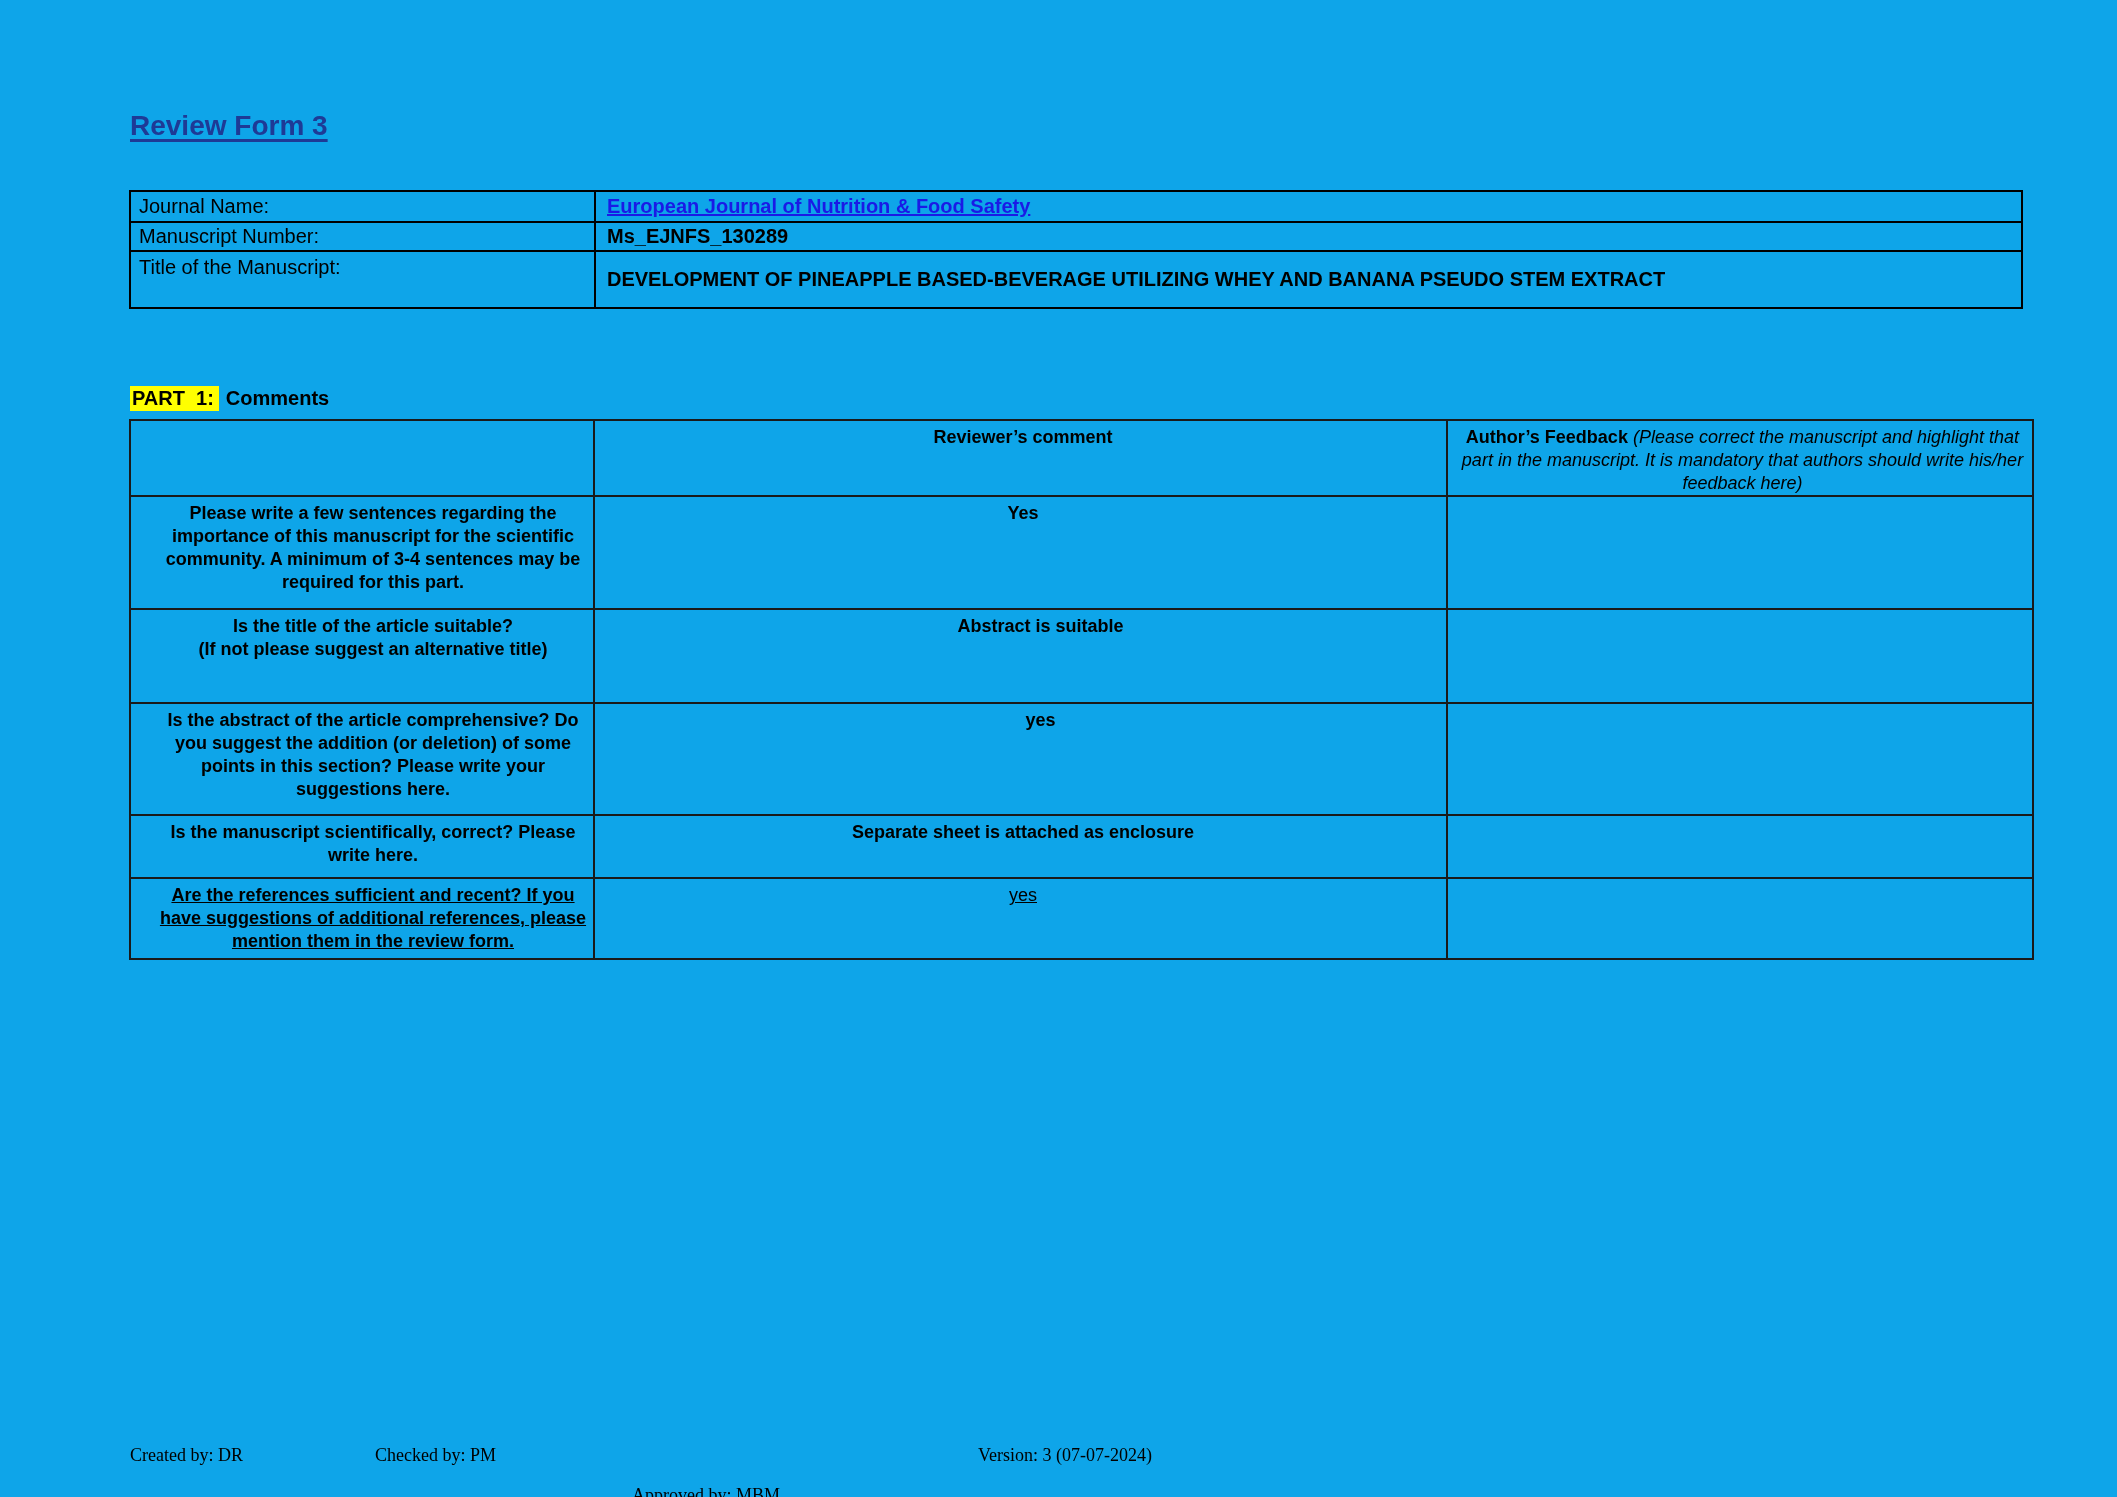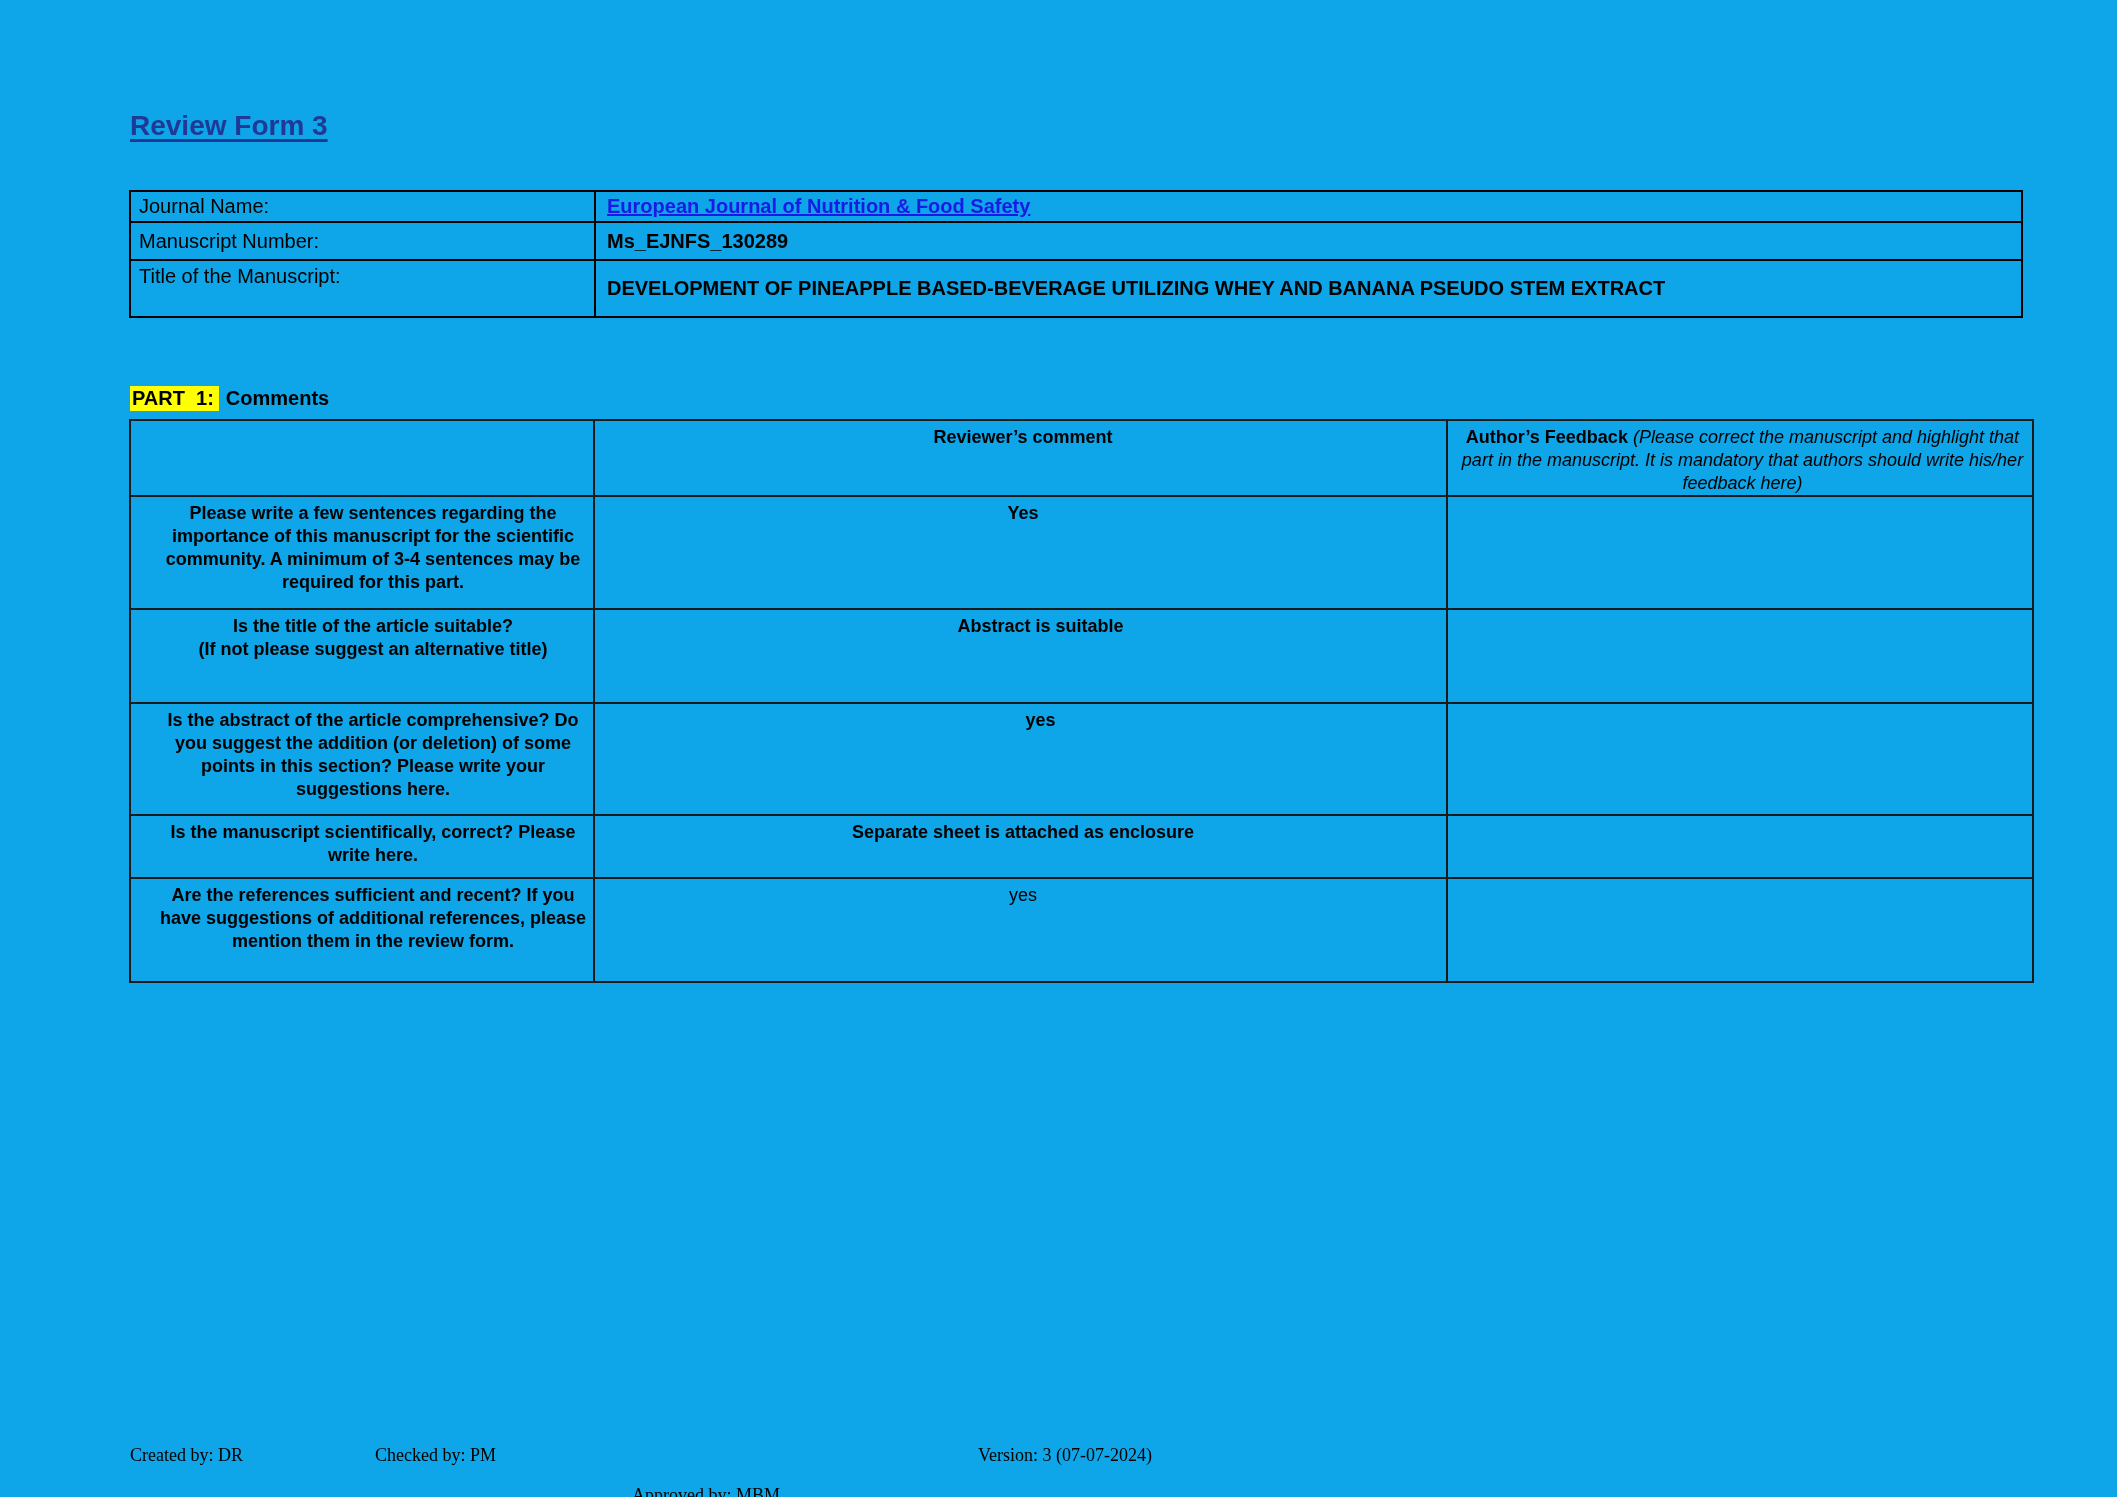--- a/index.html
+++ b/index.html
@@ -38,21 +38,21 @@
     font-size:20px;
     padding:2px 8px;
     vertical-align:middle;
     box-sizing:border-box;
     overflow:hidden;
   }
   .info-table col.c1{width:465px;}
   .info-table td.label{font-weight:normal;}
   .info-table td.value{font-weight:bold;padding-left:11px;}
   .info-table tr.r1 td{height:31px;margin-top:48px;}
-  .info-table tr.r2 td{height:38px;}
+  .info-table tr.r2 td{height:29px;}
   .info-table tr.r3 td{height:57px;}
   .info-table tr.r4 td{height:30px;}
   .info-table td.top{vertical-align:top;padding-top:4px;}
   .journal-link{
     color:#1a1ae6;
     font-weight:bold;
     text-decoration:underline;
     text-decoration-thickness:2px;
     cursor:pointer;
   }
@@ -88,21 +88,21 @@
     padding:5px 4px 0 9px;
     line-height:1.28;
     overflow:hidden;
     text-align:center;
   }
   .comments-table tr.hrow td{height:55px;}
   .comments-table tr.row1 td{height:113px;}
   .comments-table tr.row2 td{height:94px;}
   .comments-table tr.row3 td{height:112px;}
   .comments-table tr.row4 td{height:63px;}
-  .comments-table tr.row5 td{height:104px;}
+  .comments-table tr.row5 td{height:81px;text-decoration:underline;}
   .comments-table td.question{
     font-weight:bold;
     padding-left:24px;
     padding-right:2px;
     white-space:pre-line;
   }
   .comments-table td.comment{font-weight:bold;}
   .comments-table td.comment.indent{padding-left:44px;}
   .comments-table td.comment.plain{font-weight:normal;}
   .col-head{font-weight:bold;}

